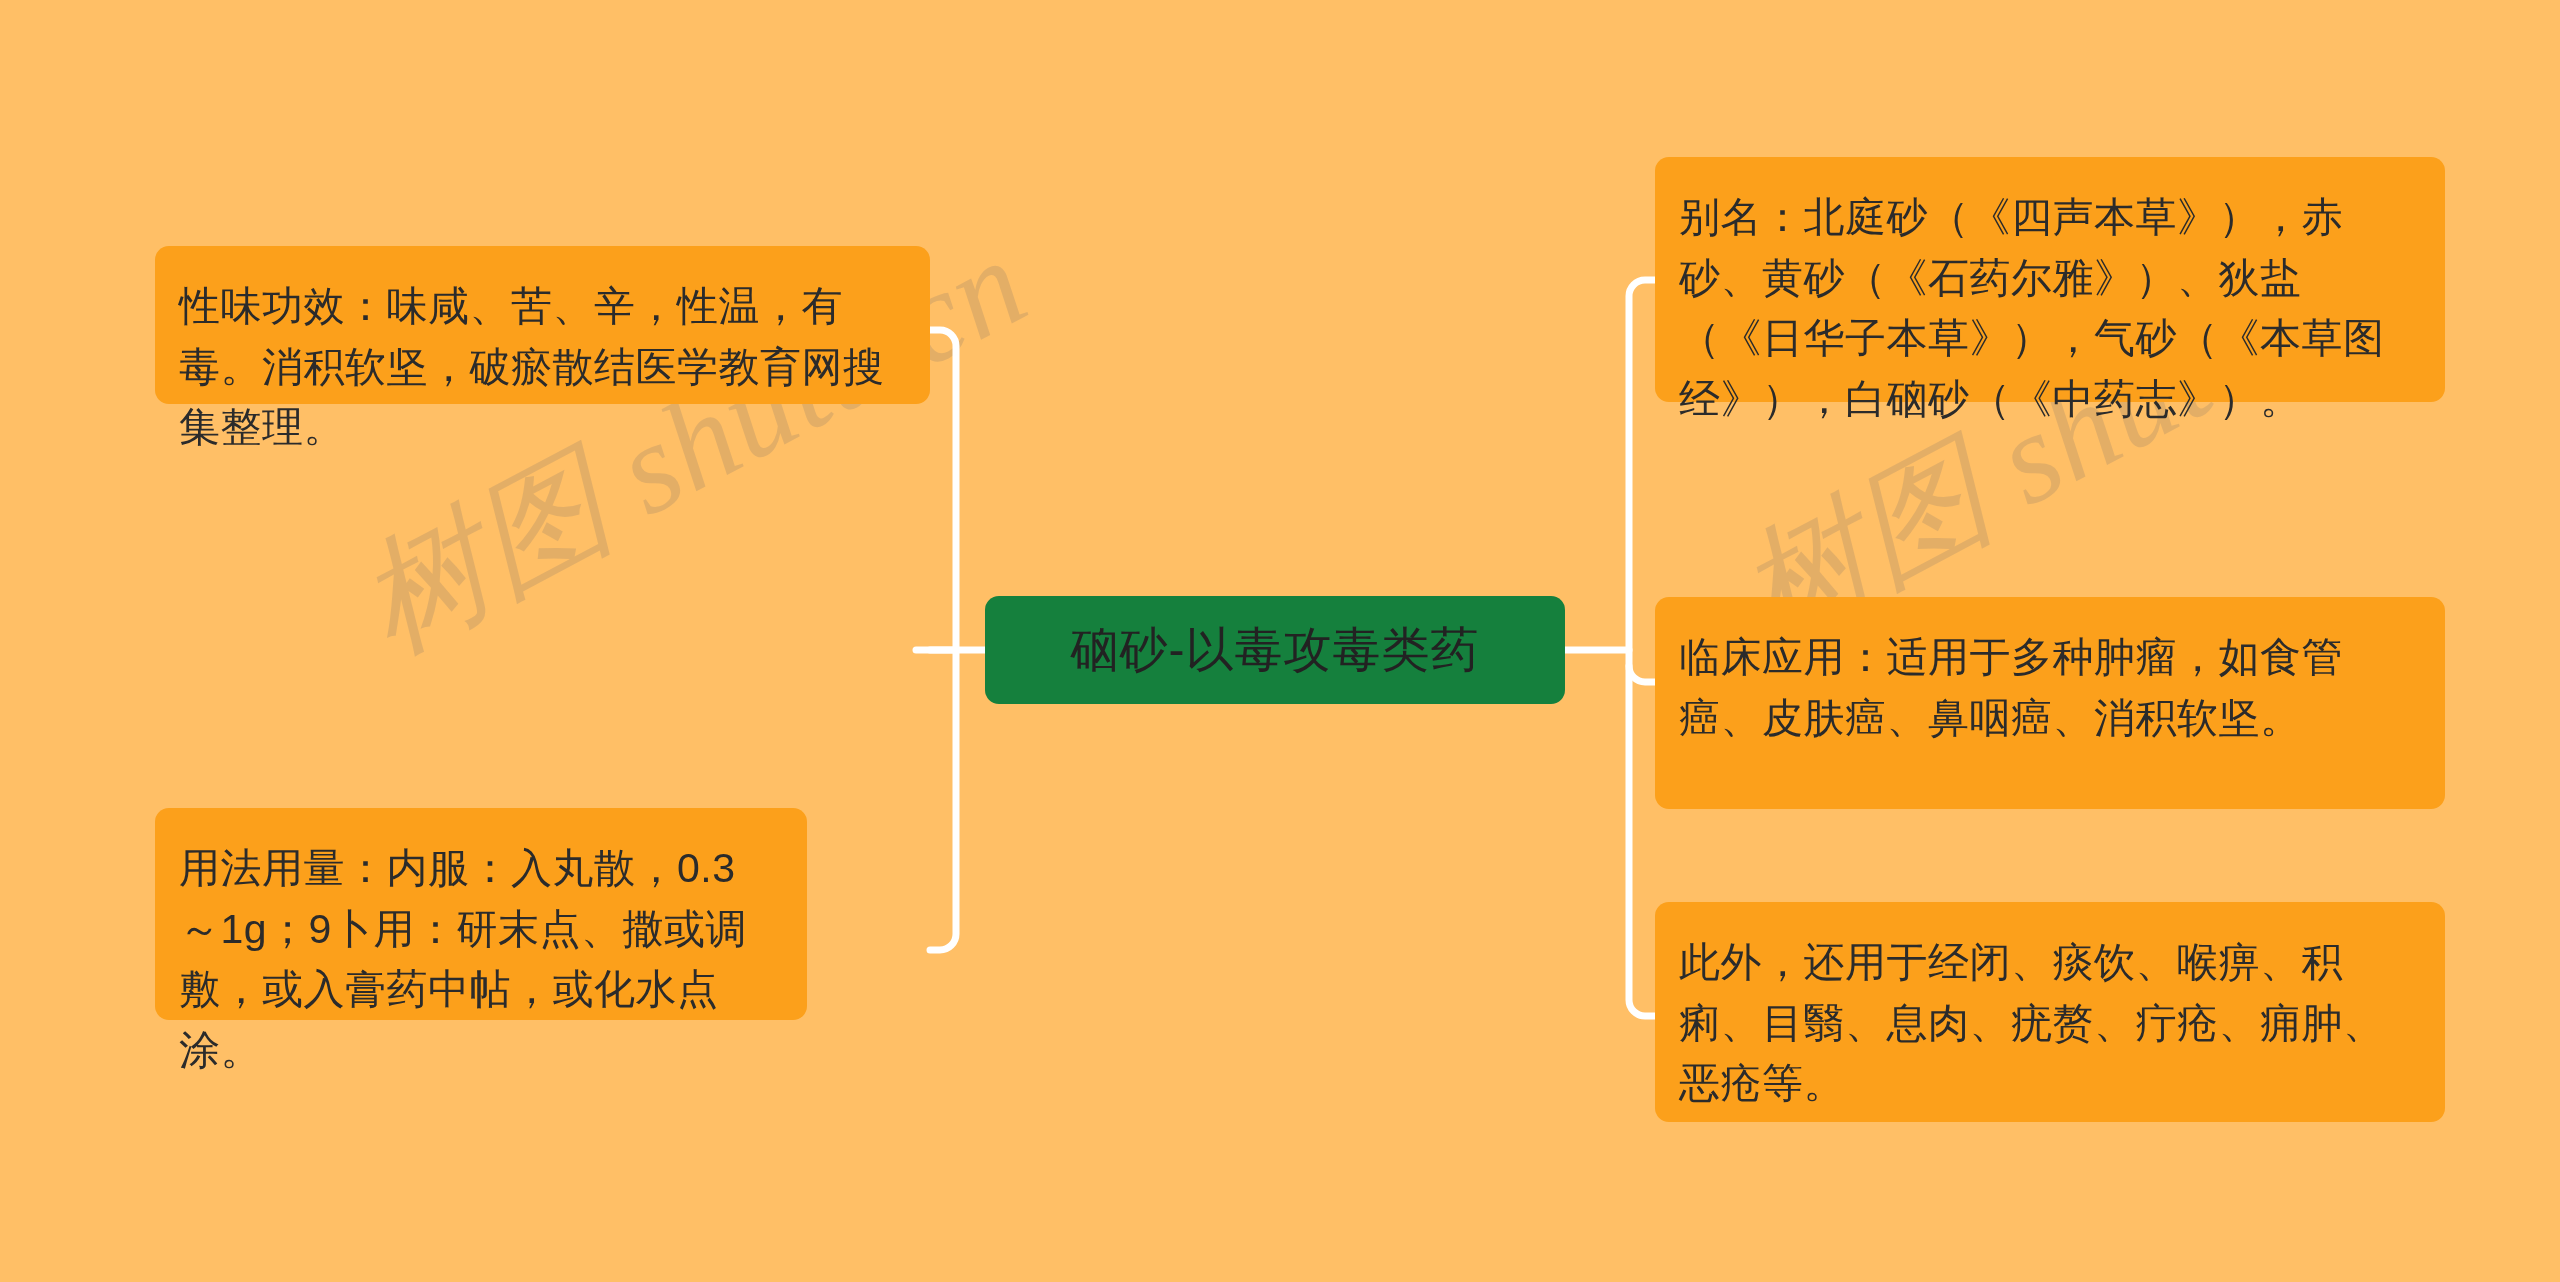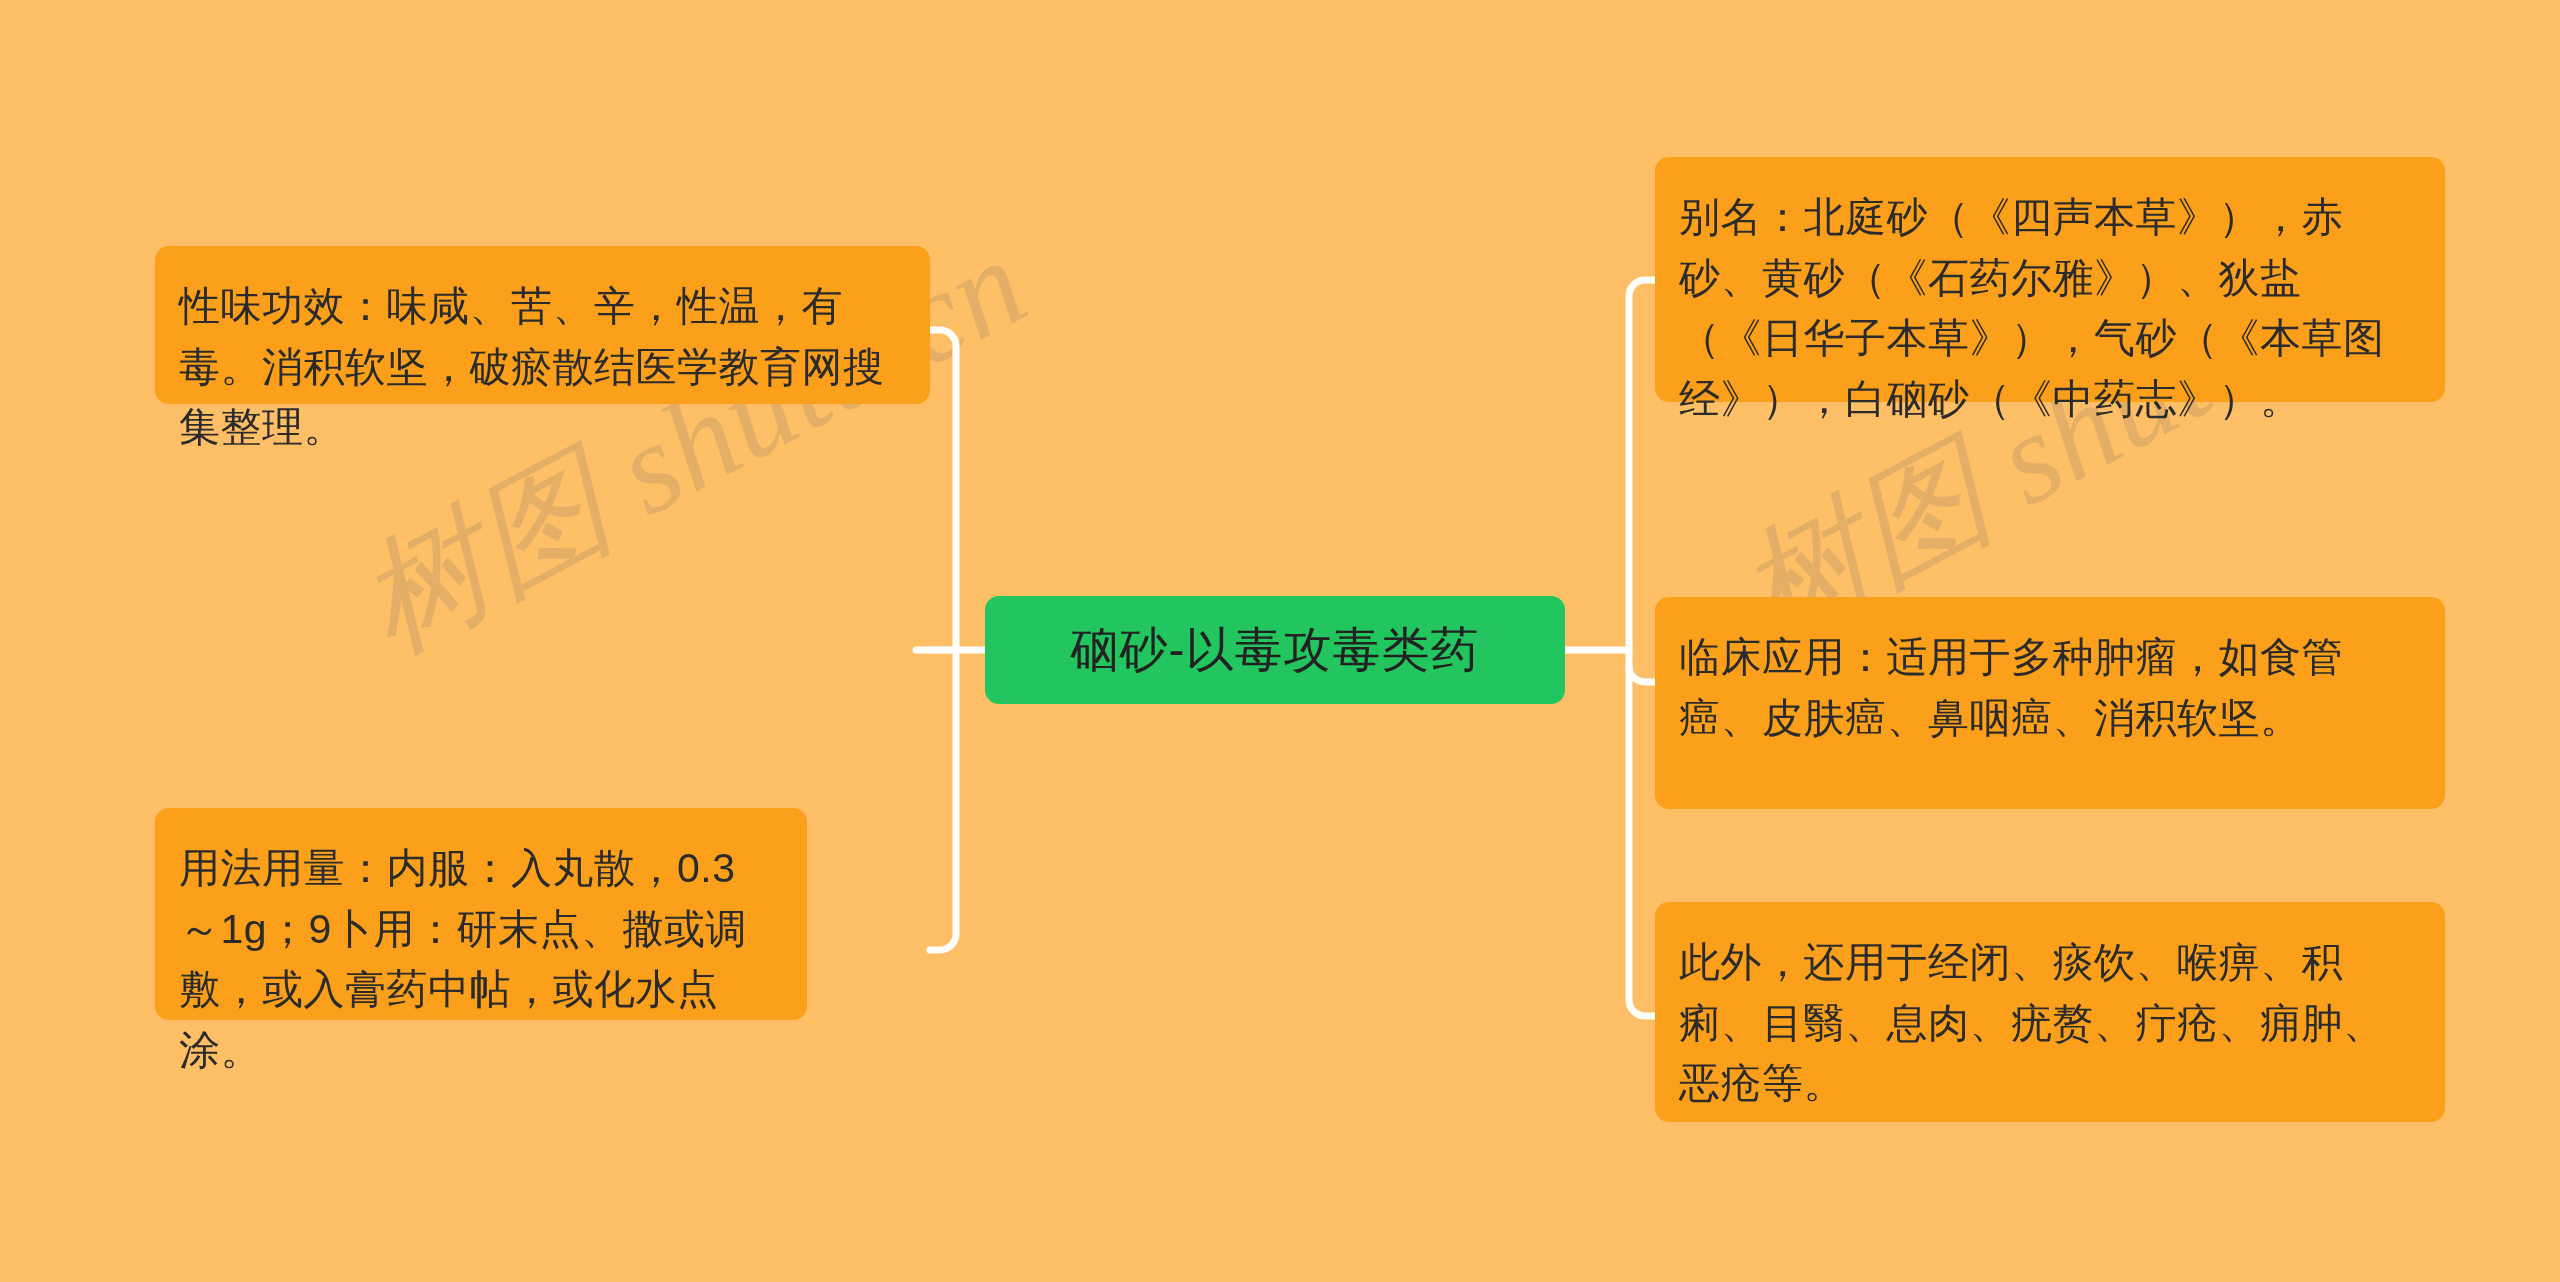--- a/index.html
+++ b/index.html
@@ -57,21 +57,21 @@
     padding: 30px 34px 30px 24px;
     letter-spacing: .5px;
     text-align: left;
     word-break: break-all;
   }
   .node .txt { display: block; }
 
   .center-node {
     position: absolute;
     box-sizing: border-box;
-    background: #22c55e;
+    background: #15803d;
     border-radius: 14px;
     color: #222222;
     font-size: 48px;
     line-height: 1.2;
     display: flex;
     align-items: center;
     justify-content: center;
     letter-spacing: 1px;
     padding: 0 26px;
   }

